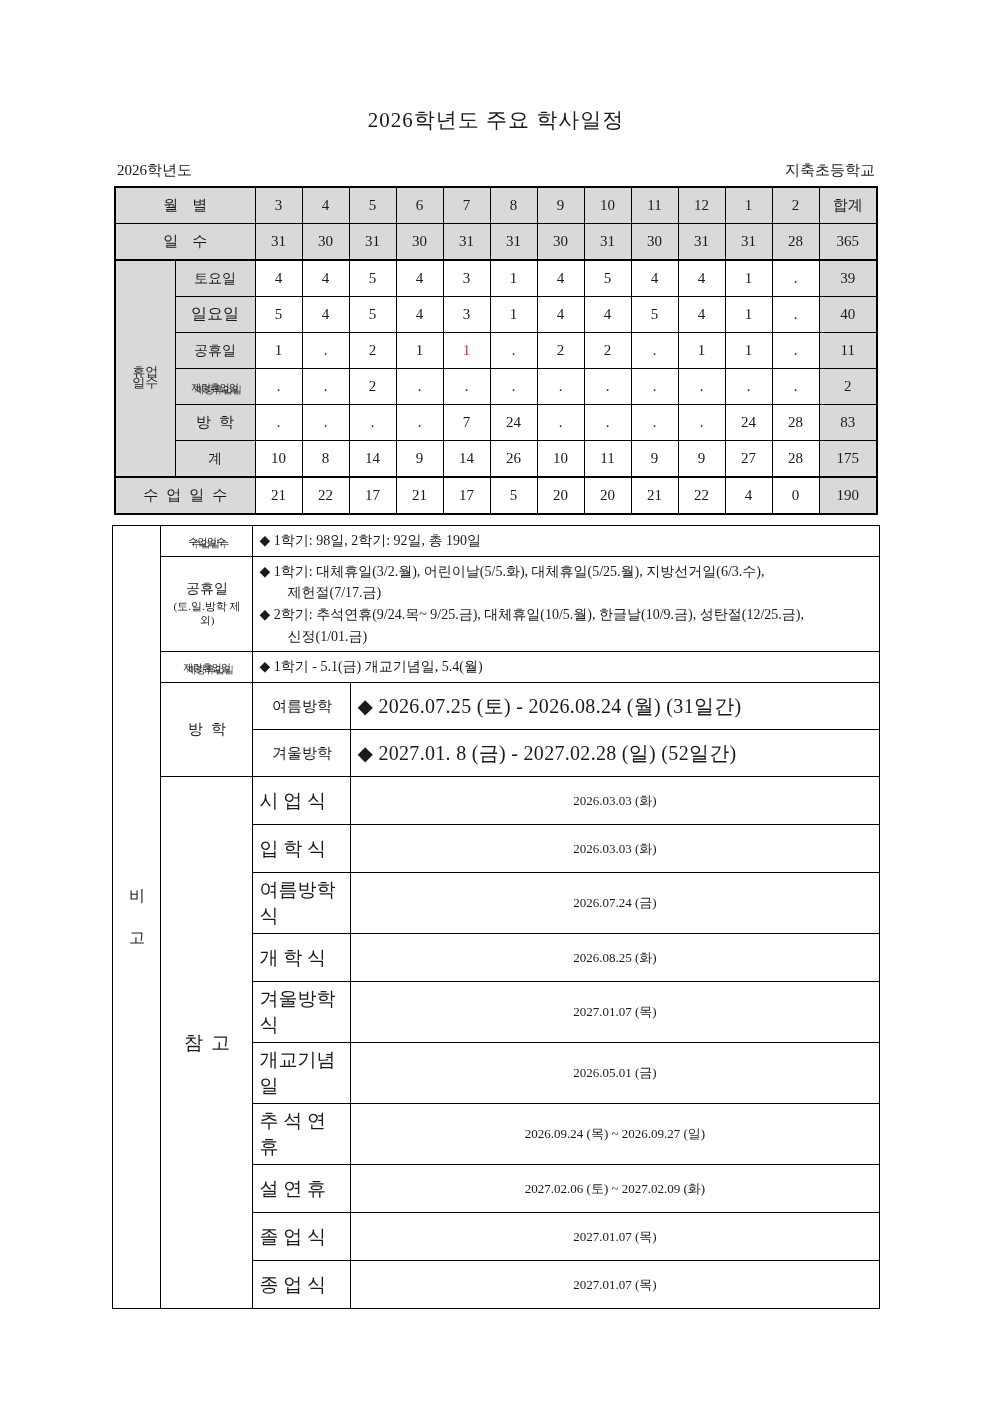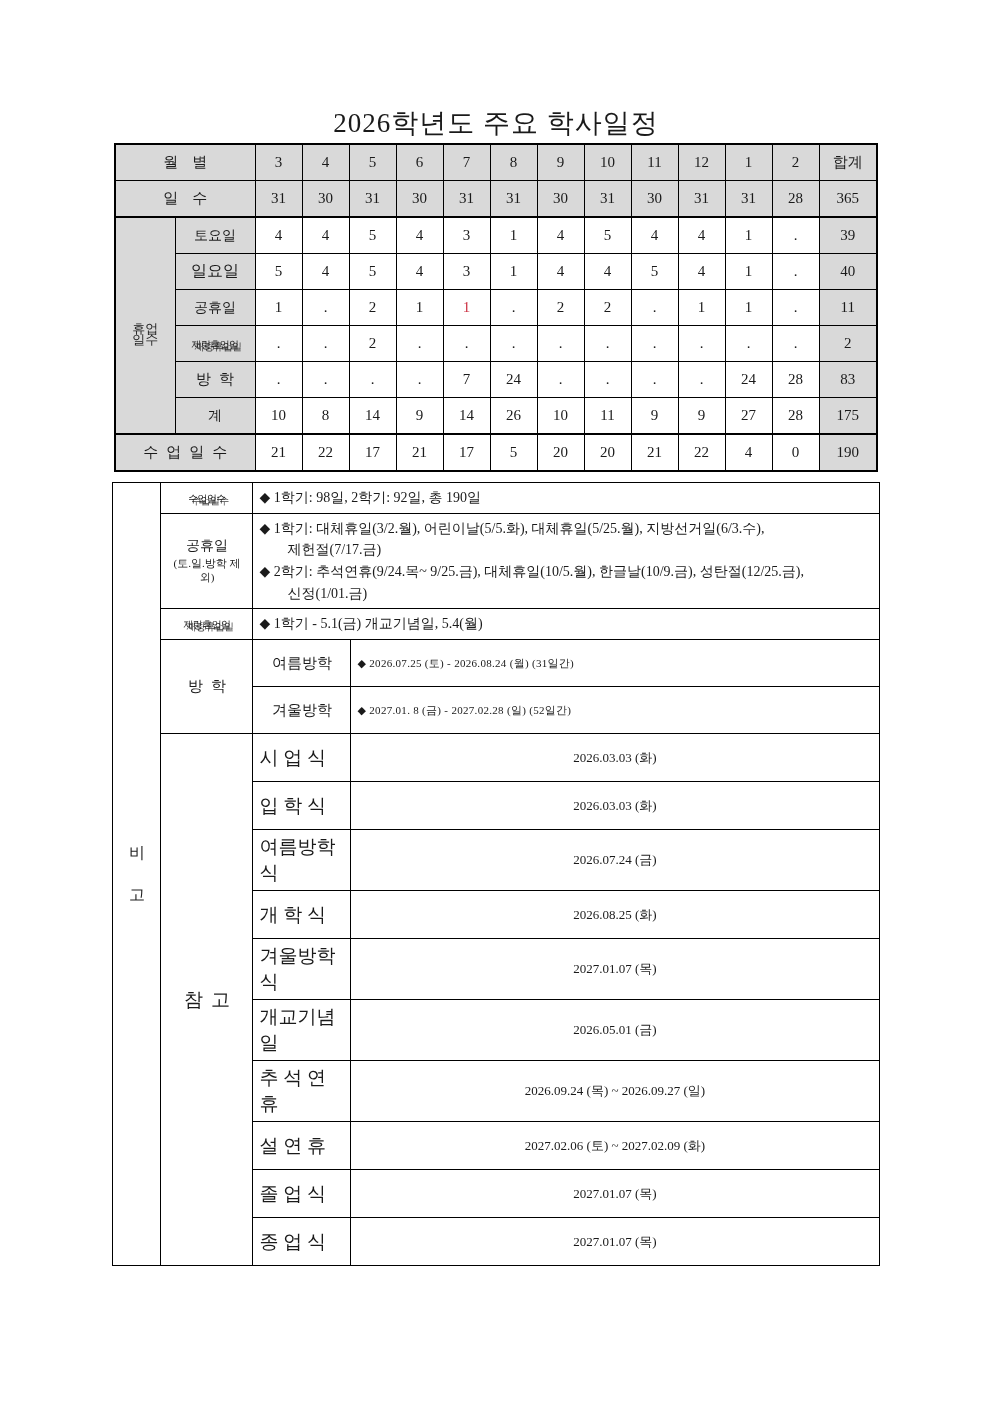--- a/index.html
+++ b/index.html
@@ -16,21 +16,21 @@
   }
   .page {
     width: 992px;
     height: 1403px;
     box-sizing: border-box;
     padding: 0;
     position: relative;
   }
   .doc-title {
     text-align: center;
-    font-size: 27px;
+    font-size: 21px;
     font-weight: 400;
     letter-spacing: 1px;
     margin: 0;
     padding-top: 110px;
     line-height: 1;
   }
   .subhead {
     width: 766px;
     margin: 0 auto;
     margin-top: 30px;
@@ -153,34 +153,38 @@
     padding-left: 14px;
     height: 39px;
   }
   td.vac-name {
     text-align: center;
     font-size: 15px;
     height: 38px;
   }
   td.vac-val {
     text-align: left;
-    font-size: 11px;
+    font-size: 20px;
     padding-left: 14px;
     height: 38px;
     letter-spacing: 0.3px;
   }
   .nowrap { white-space: nowrap; }
 </style>
 </head>
 <body>
 
 <div class="page">
 
   <h1 class="doc-title">2026학년도 주요 학사일정</h1>
 
+  <div class="subhead">
+    <span>2026학년도</span>
+    <span>지축초등학교</span>
+  </div>
 
   <table class="grid">
     <colgroup>
       <col style="width:60px">
       <col style="width:80px">
       <col style="width:47px">
         <col style="width:47px">
         <col style="width:47px">
       <col style="width:47px">
         <col style="width:47px">

